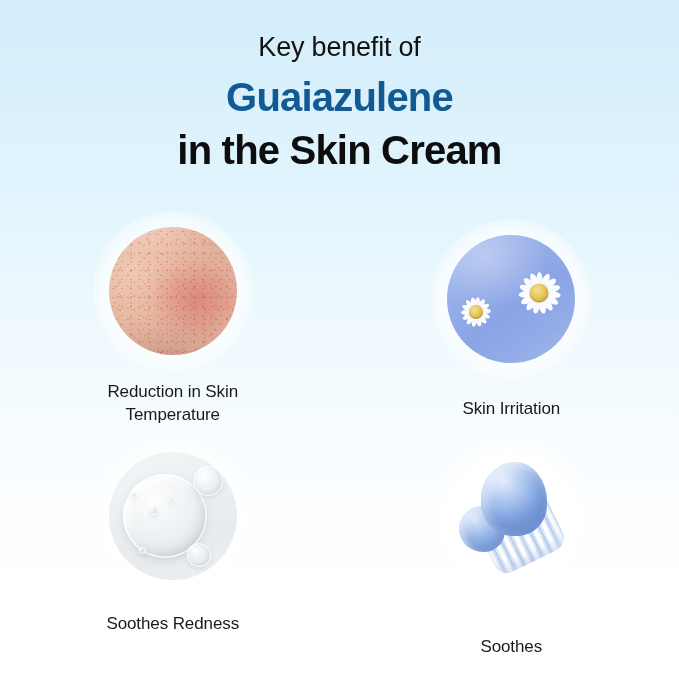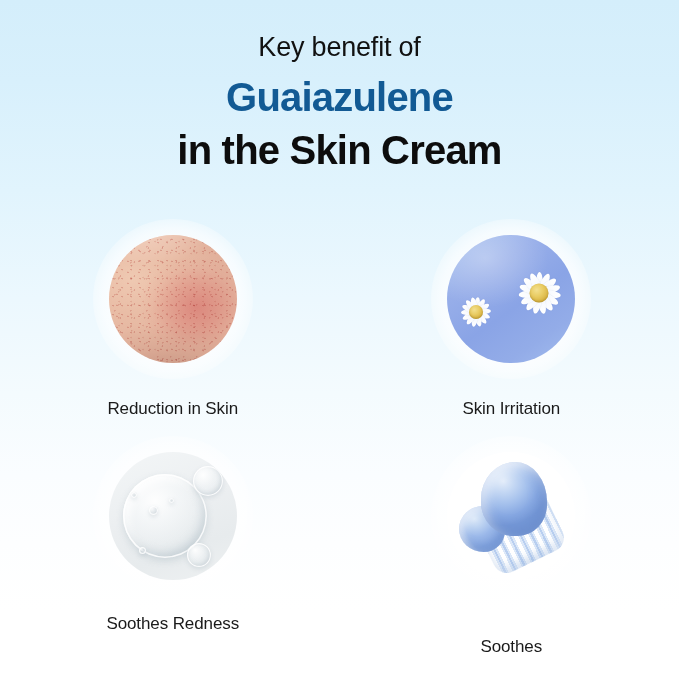--- a/index.html
+++ b/index.html
@@ -365,20 +365,21 @@
   <div class="benefit-grid">
 
     <div class="benefit-cell col-left">
       <div class="media-wrap">
         <div class="circle skin">
           <div class="skin-shade"></div>
         </div>
       </div>
       <div class="caption">
         <span>Reduction in Skin</span><br>
+        <span>Temperature</span>
       </div>
     </div>
 
     <div class="benefit-cell col-right">
       <div class="media-wrap">
         <div class="circle chamomile">
           <div class="chamomile-glow"></div>
           <div class="chamomile-streak"></div>
 
           <div class="daisy daisy-big">

